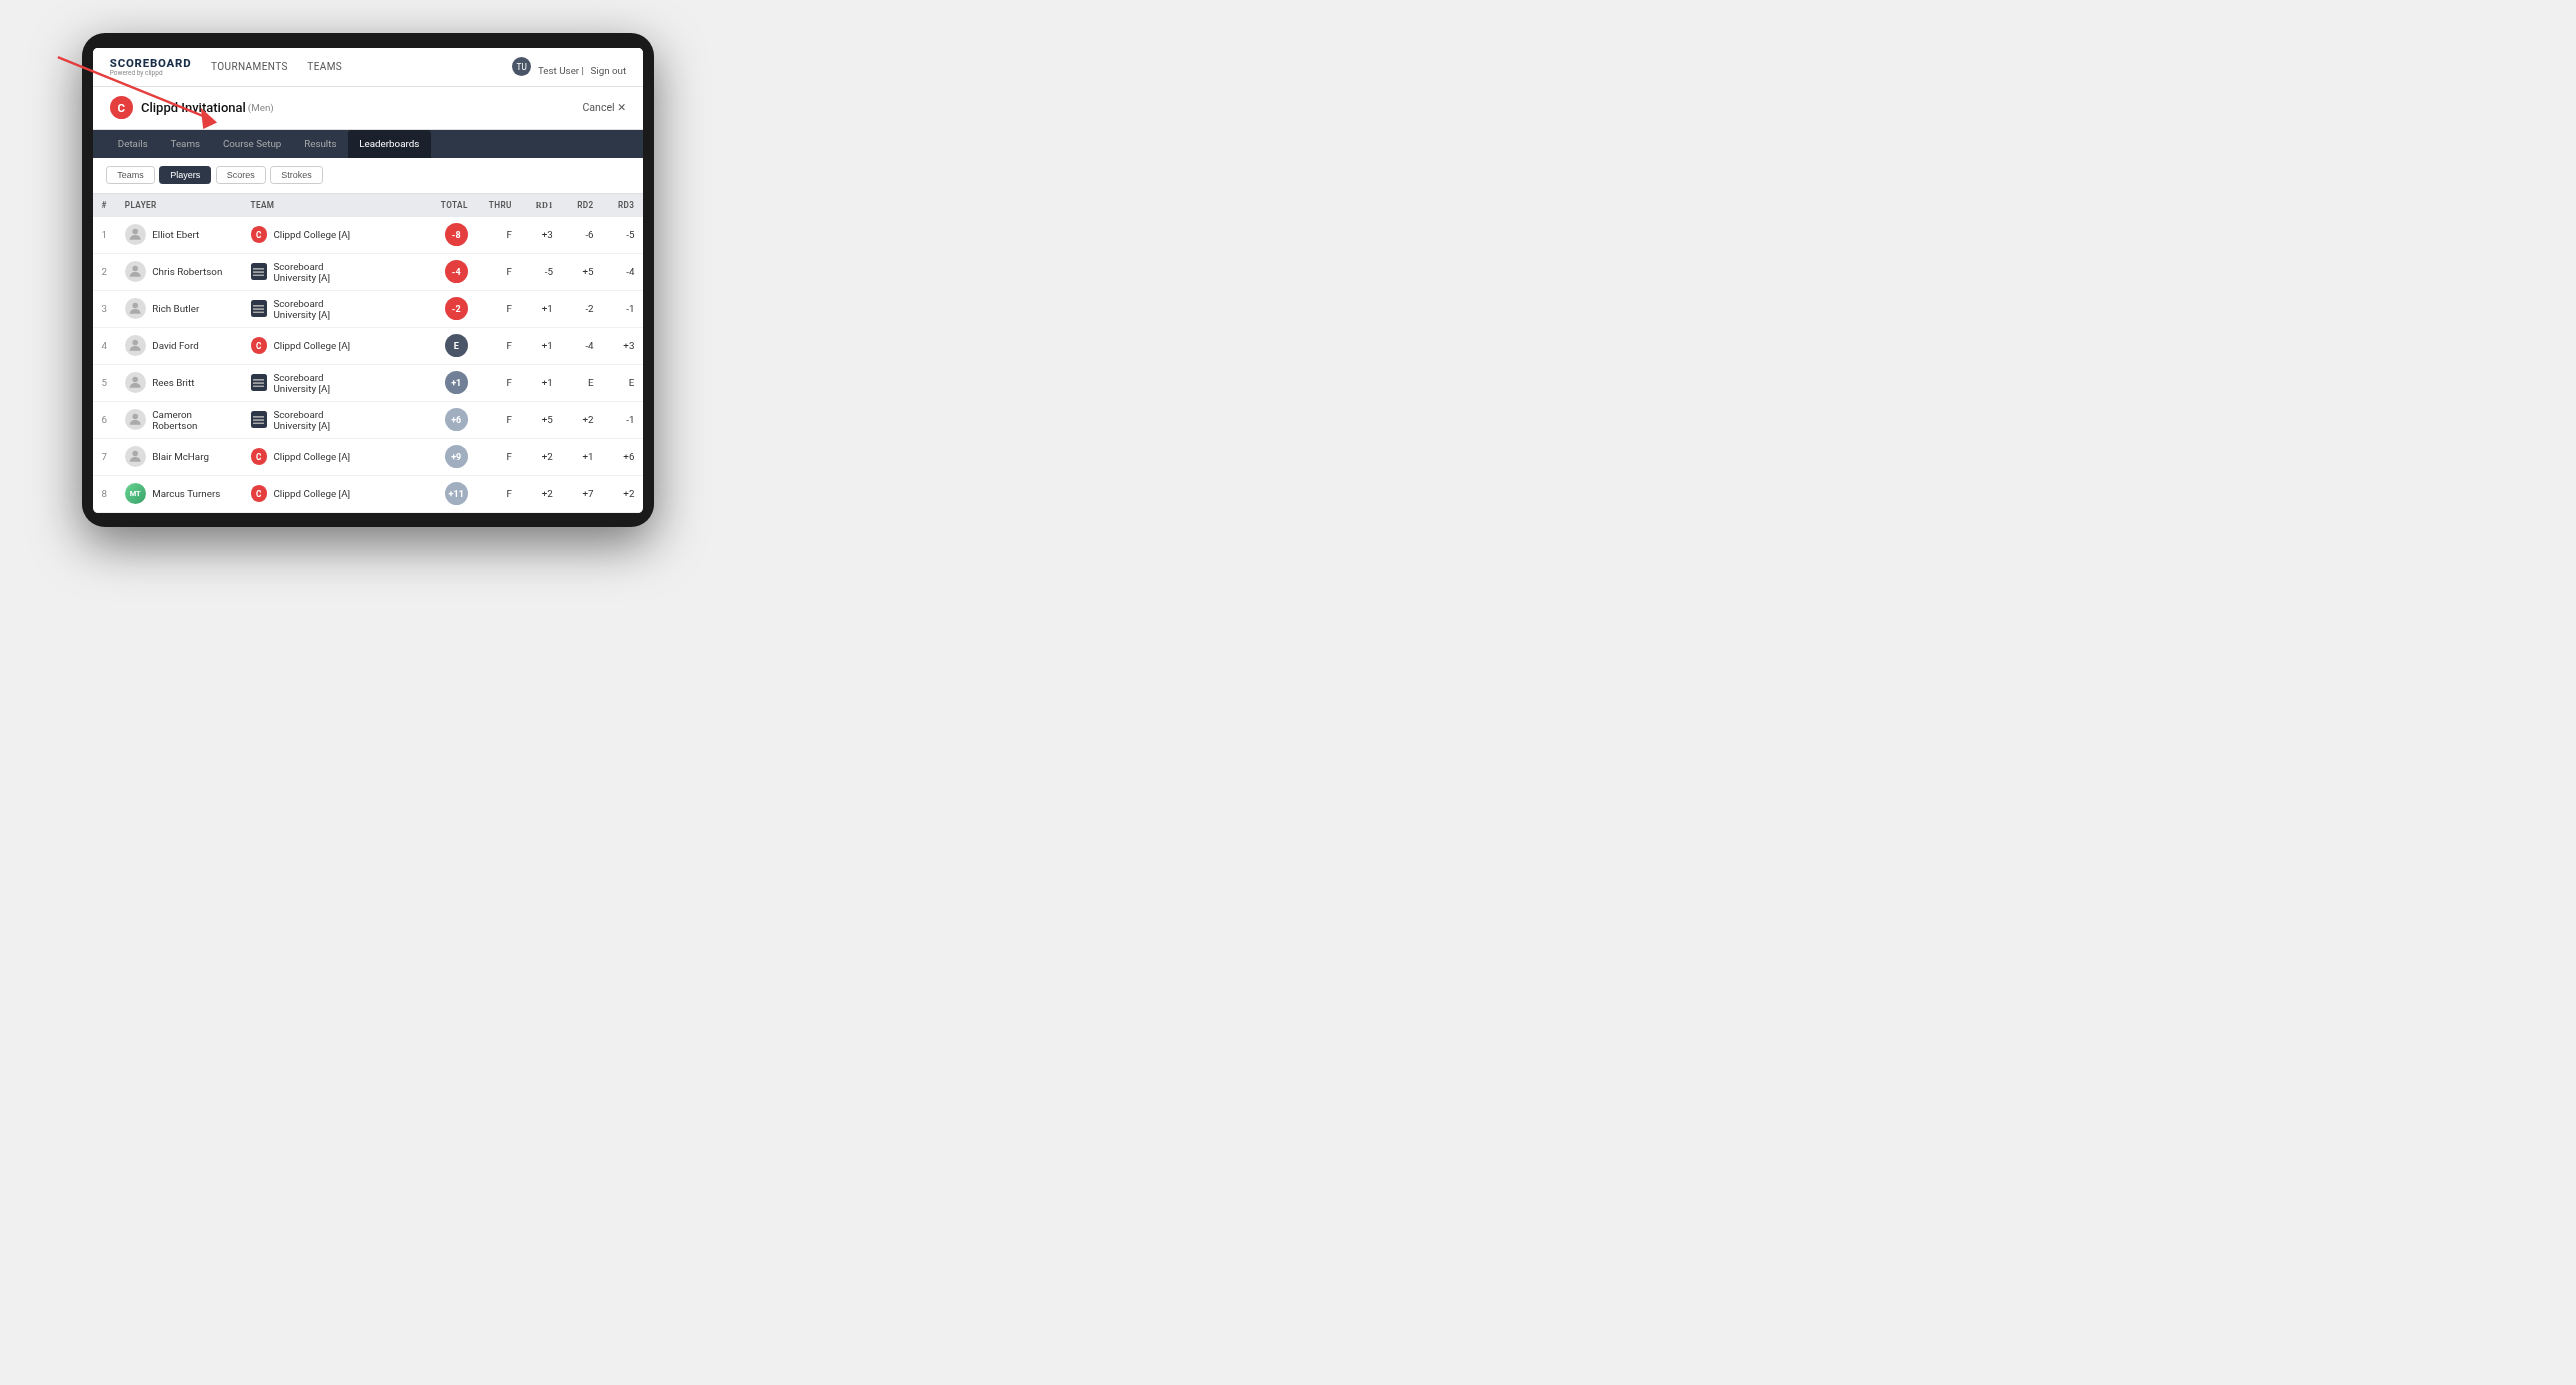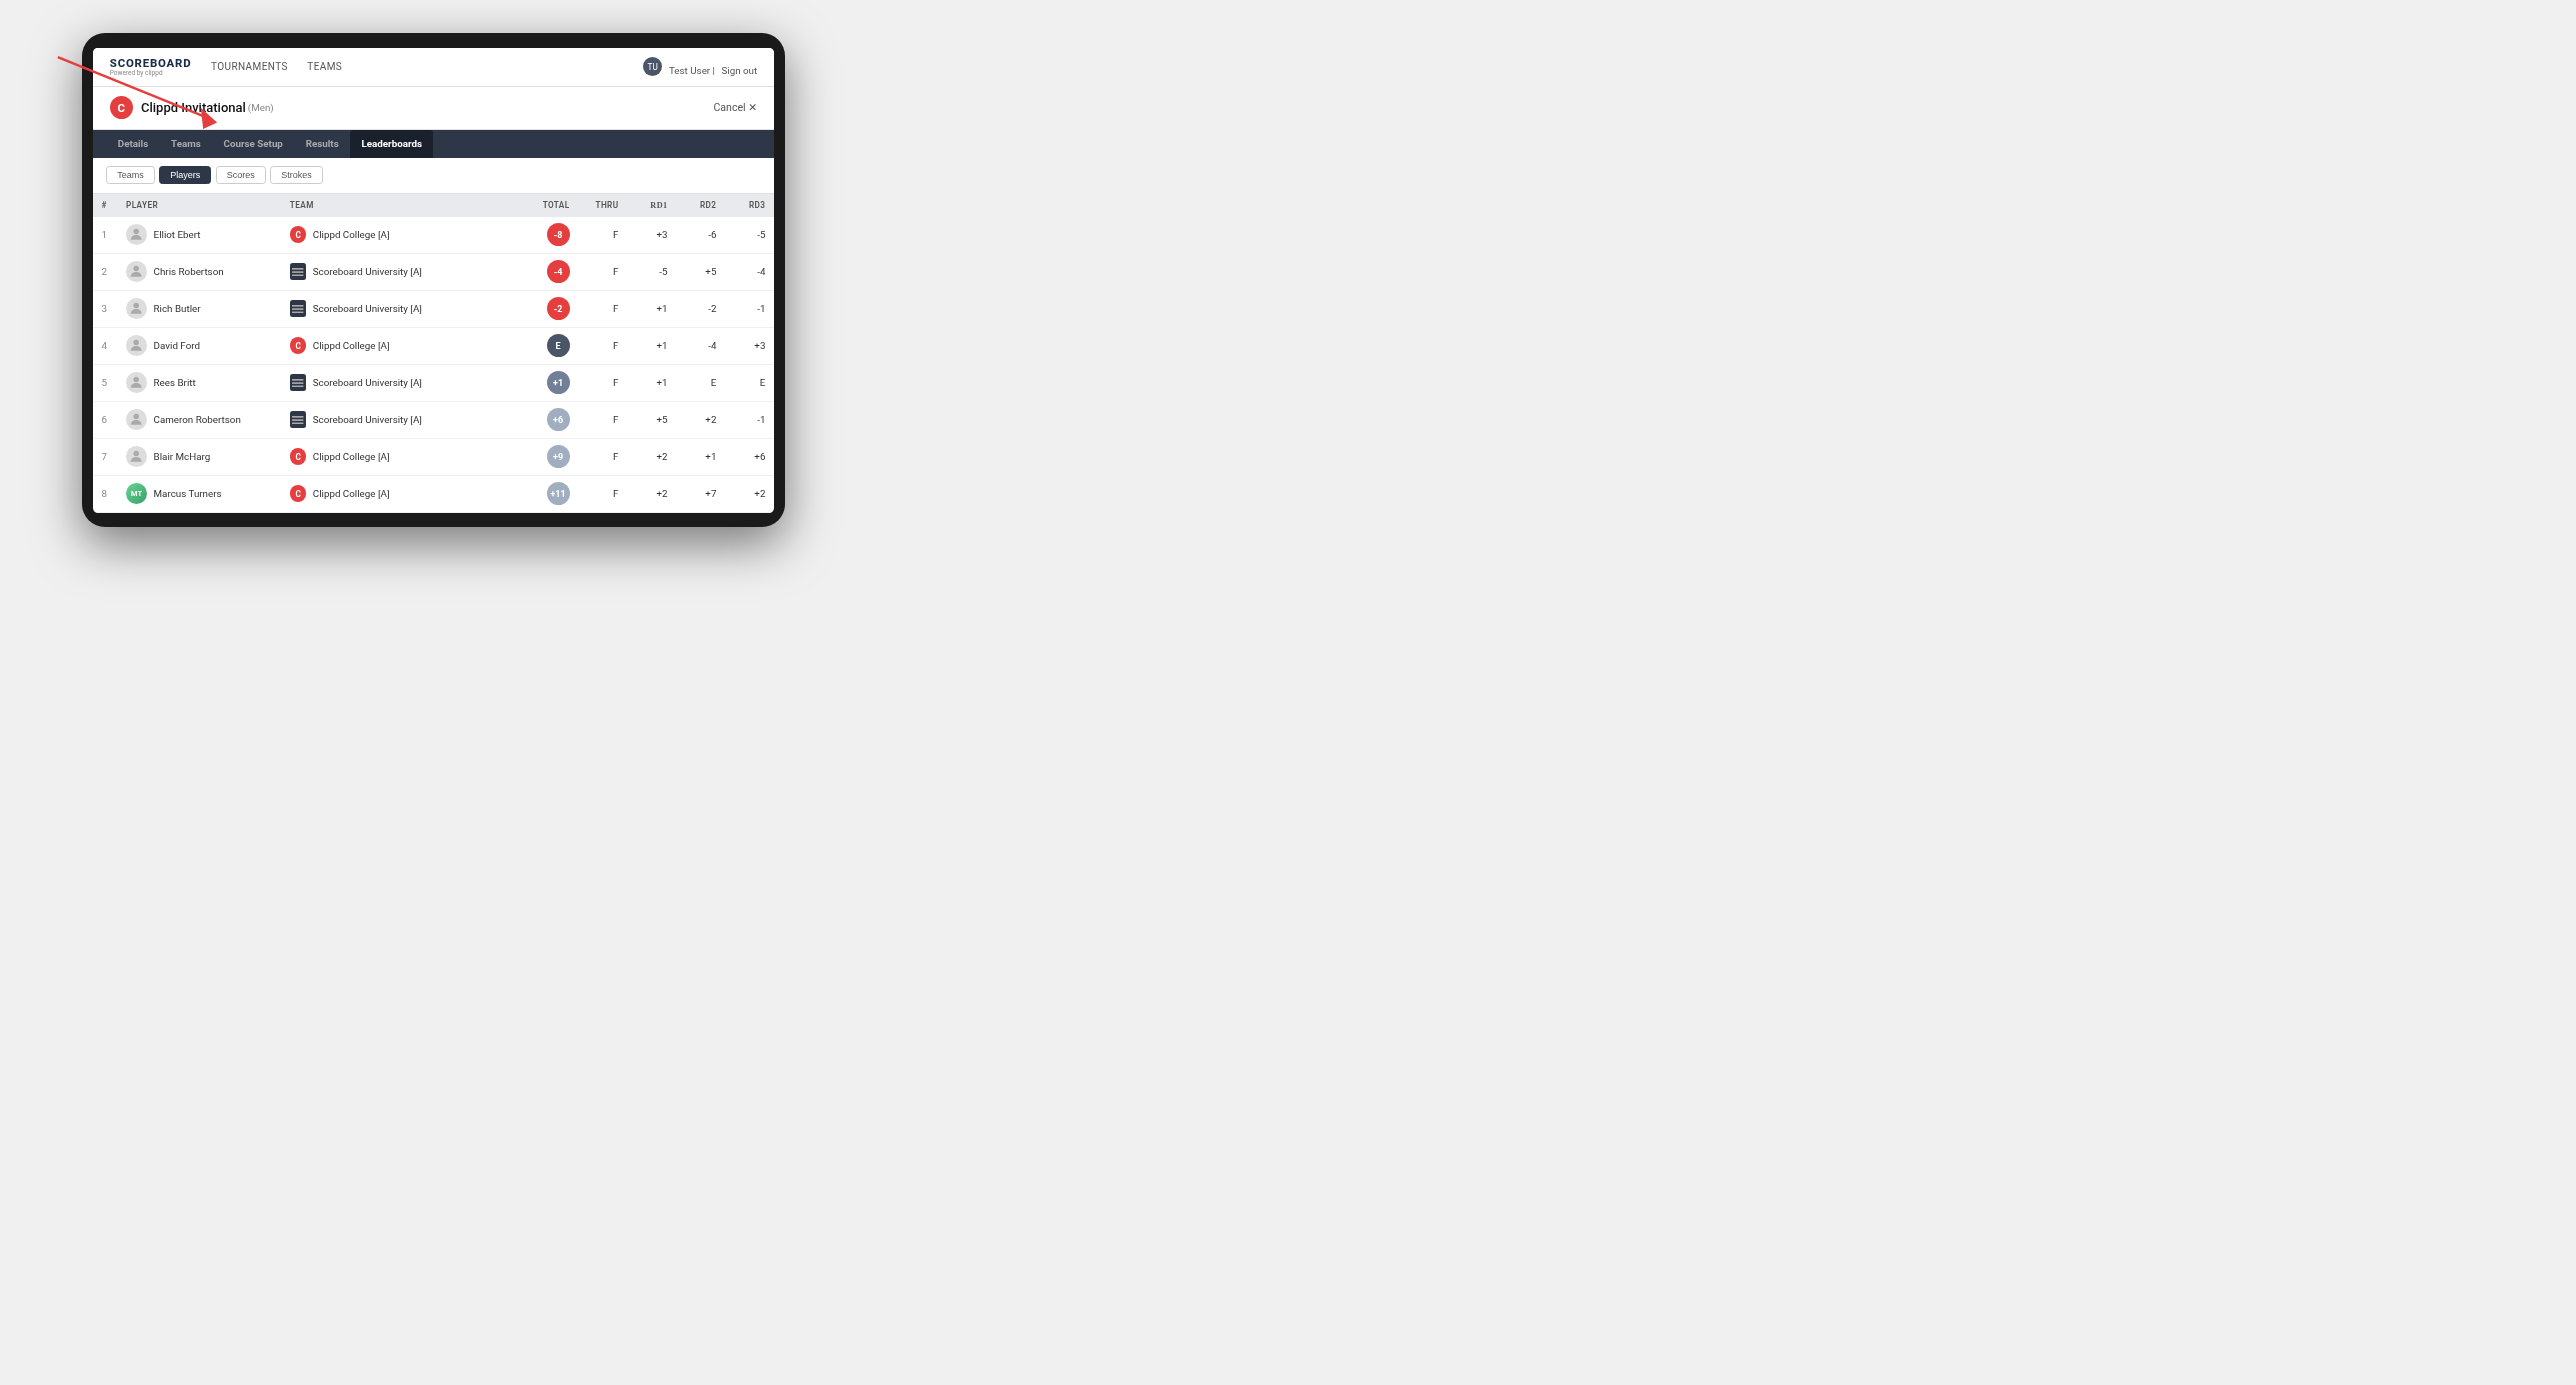--- a/index.html
+++ b/index.html
@@ -33,21 +33,21 @@
       height: 98px;
       pointer-events: none;
       z-index: 10;
     }
 
     .tablet-outer {
       background: #1a1a1a;
       border-radius: 23px;
       padding: 14.7px 11.4px;
       box-shadow: 0 16.4px 49px rgba(0,0,0,0.5);
-      width: 703px;
+      width: 572px;
     }
 
     .tablet-screen {
       background: #fff;
       border-radius: 4.9px;
       overflow: hidden;
     }
 
     
     .nav-bar {
@@ -146,21 +146,20 @@
     .tab-nav {
       background: #2d3748;
       display: flex;
       padding: 0 13px;
     }
     .tab-item {
       padding: 8.2px 11.4px;
       font-size: 9.8px;
       color: #aaa;
       cursor: pointer;
-      font-weight: bold;
     }
     .tab-item.active {
       color: #fff;
       background: #1a202c;
       border-radius: 3.3px 3.3px 0 0;
     }
 
     
     .filter-bar {
       padding: 8.2px 13px;

